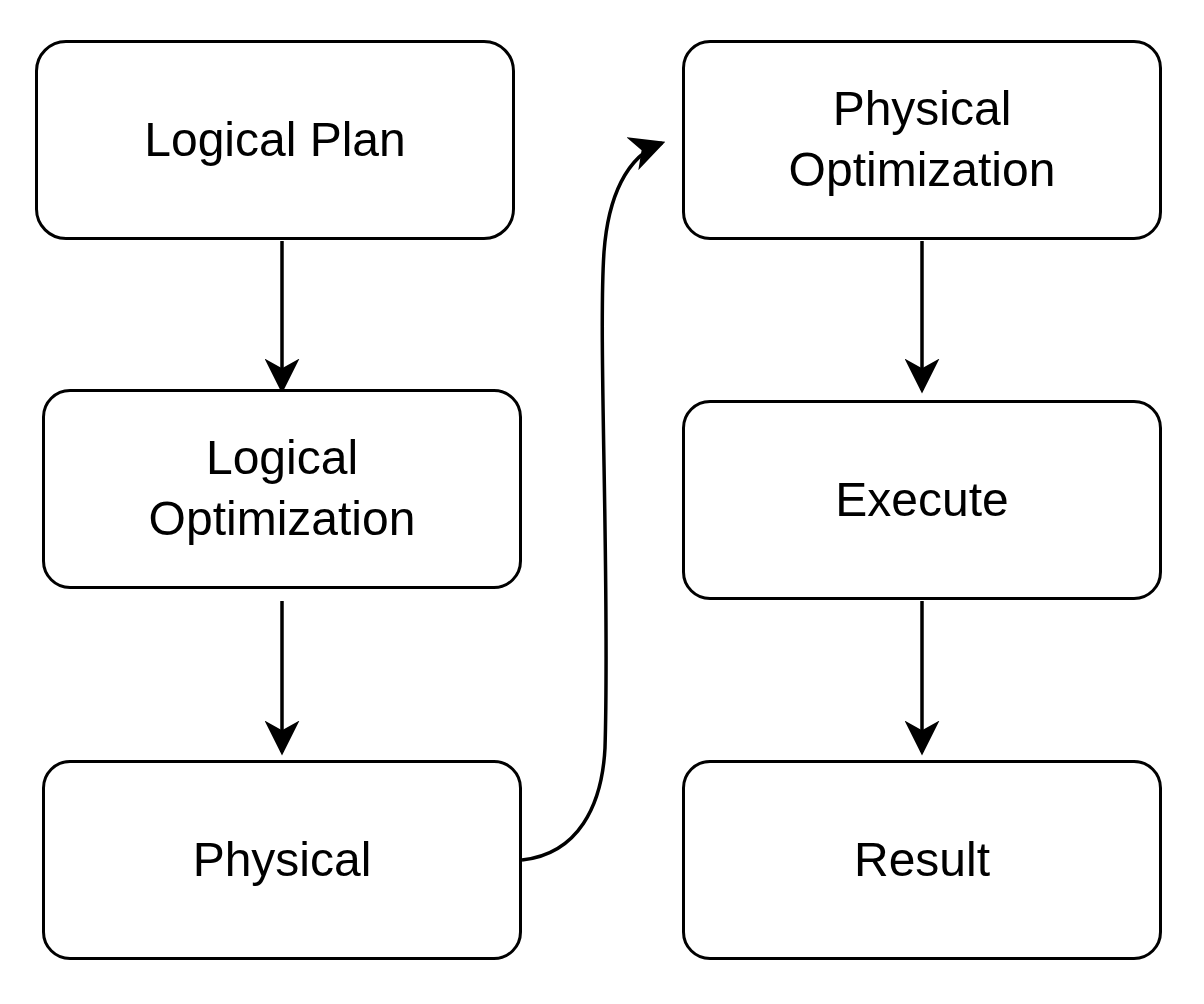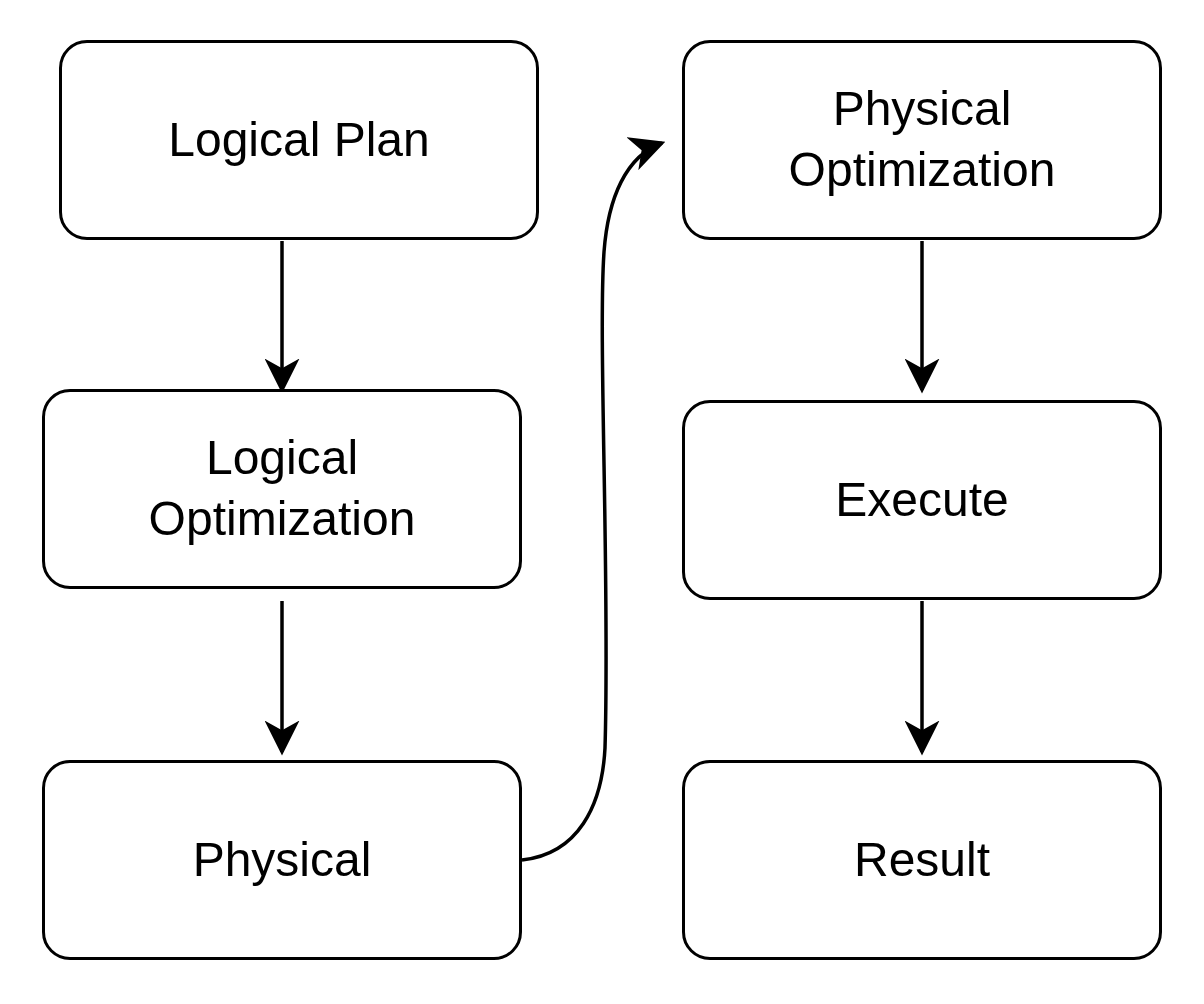--- a/index.html
+++ b/index.html
@@ -35,21 +35,21 @@
     flex-direction: column;
     align-items: center;
     justify-content: center;
     font-size: 48px;
     line-height: 1.27;
     color: #000000;
     text-align: center;
   }
   .node span { display: block; white-space: nowrap; }
 
-  .node-logical-plan          { left: 59px;  top: 40px;  }
+  .node-logical-plan          { left: 35px;  top: 40px; border-radius: 31px;  }
   .node-logical-optimization  { left: 42px;  top: 389px; }
   .node-physical-plan         { left: 42px;  top: 760px; }
   .node-physical-optimization { left: 682px; top: 40px;  }
   .node-execute               { left: 682px; top: 400px; }
   .node-result                { left: 682px; top: 760px; }
 </style>
 </head>
 <body>
 
 <div class="canvas">

